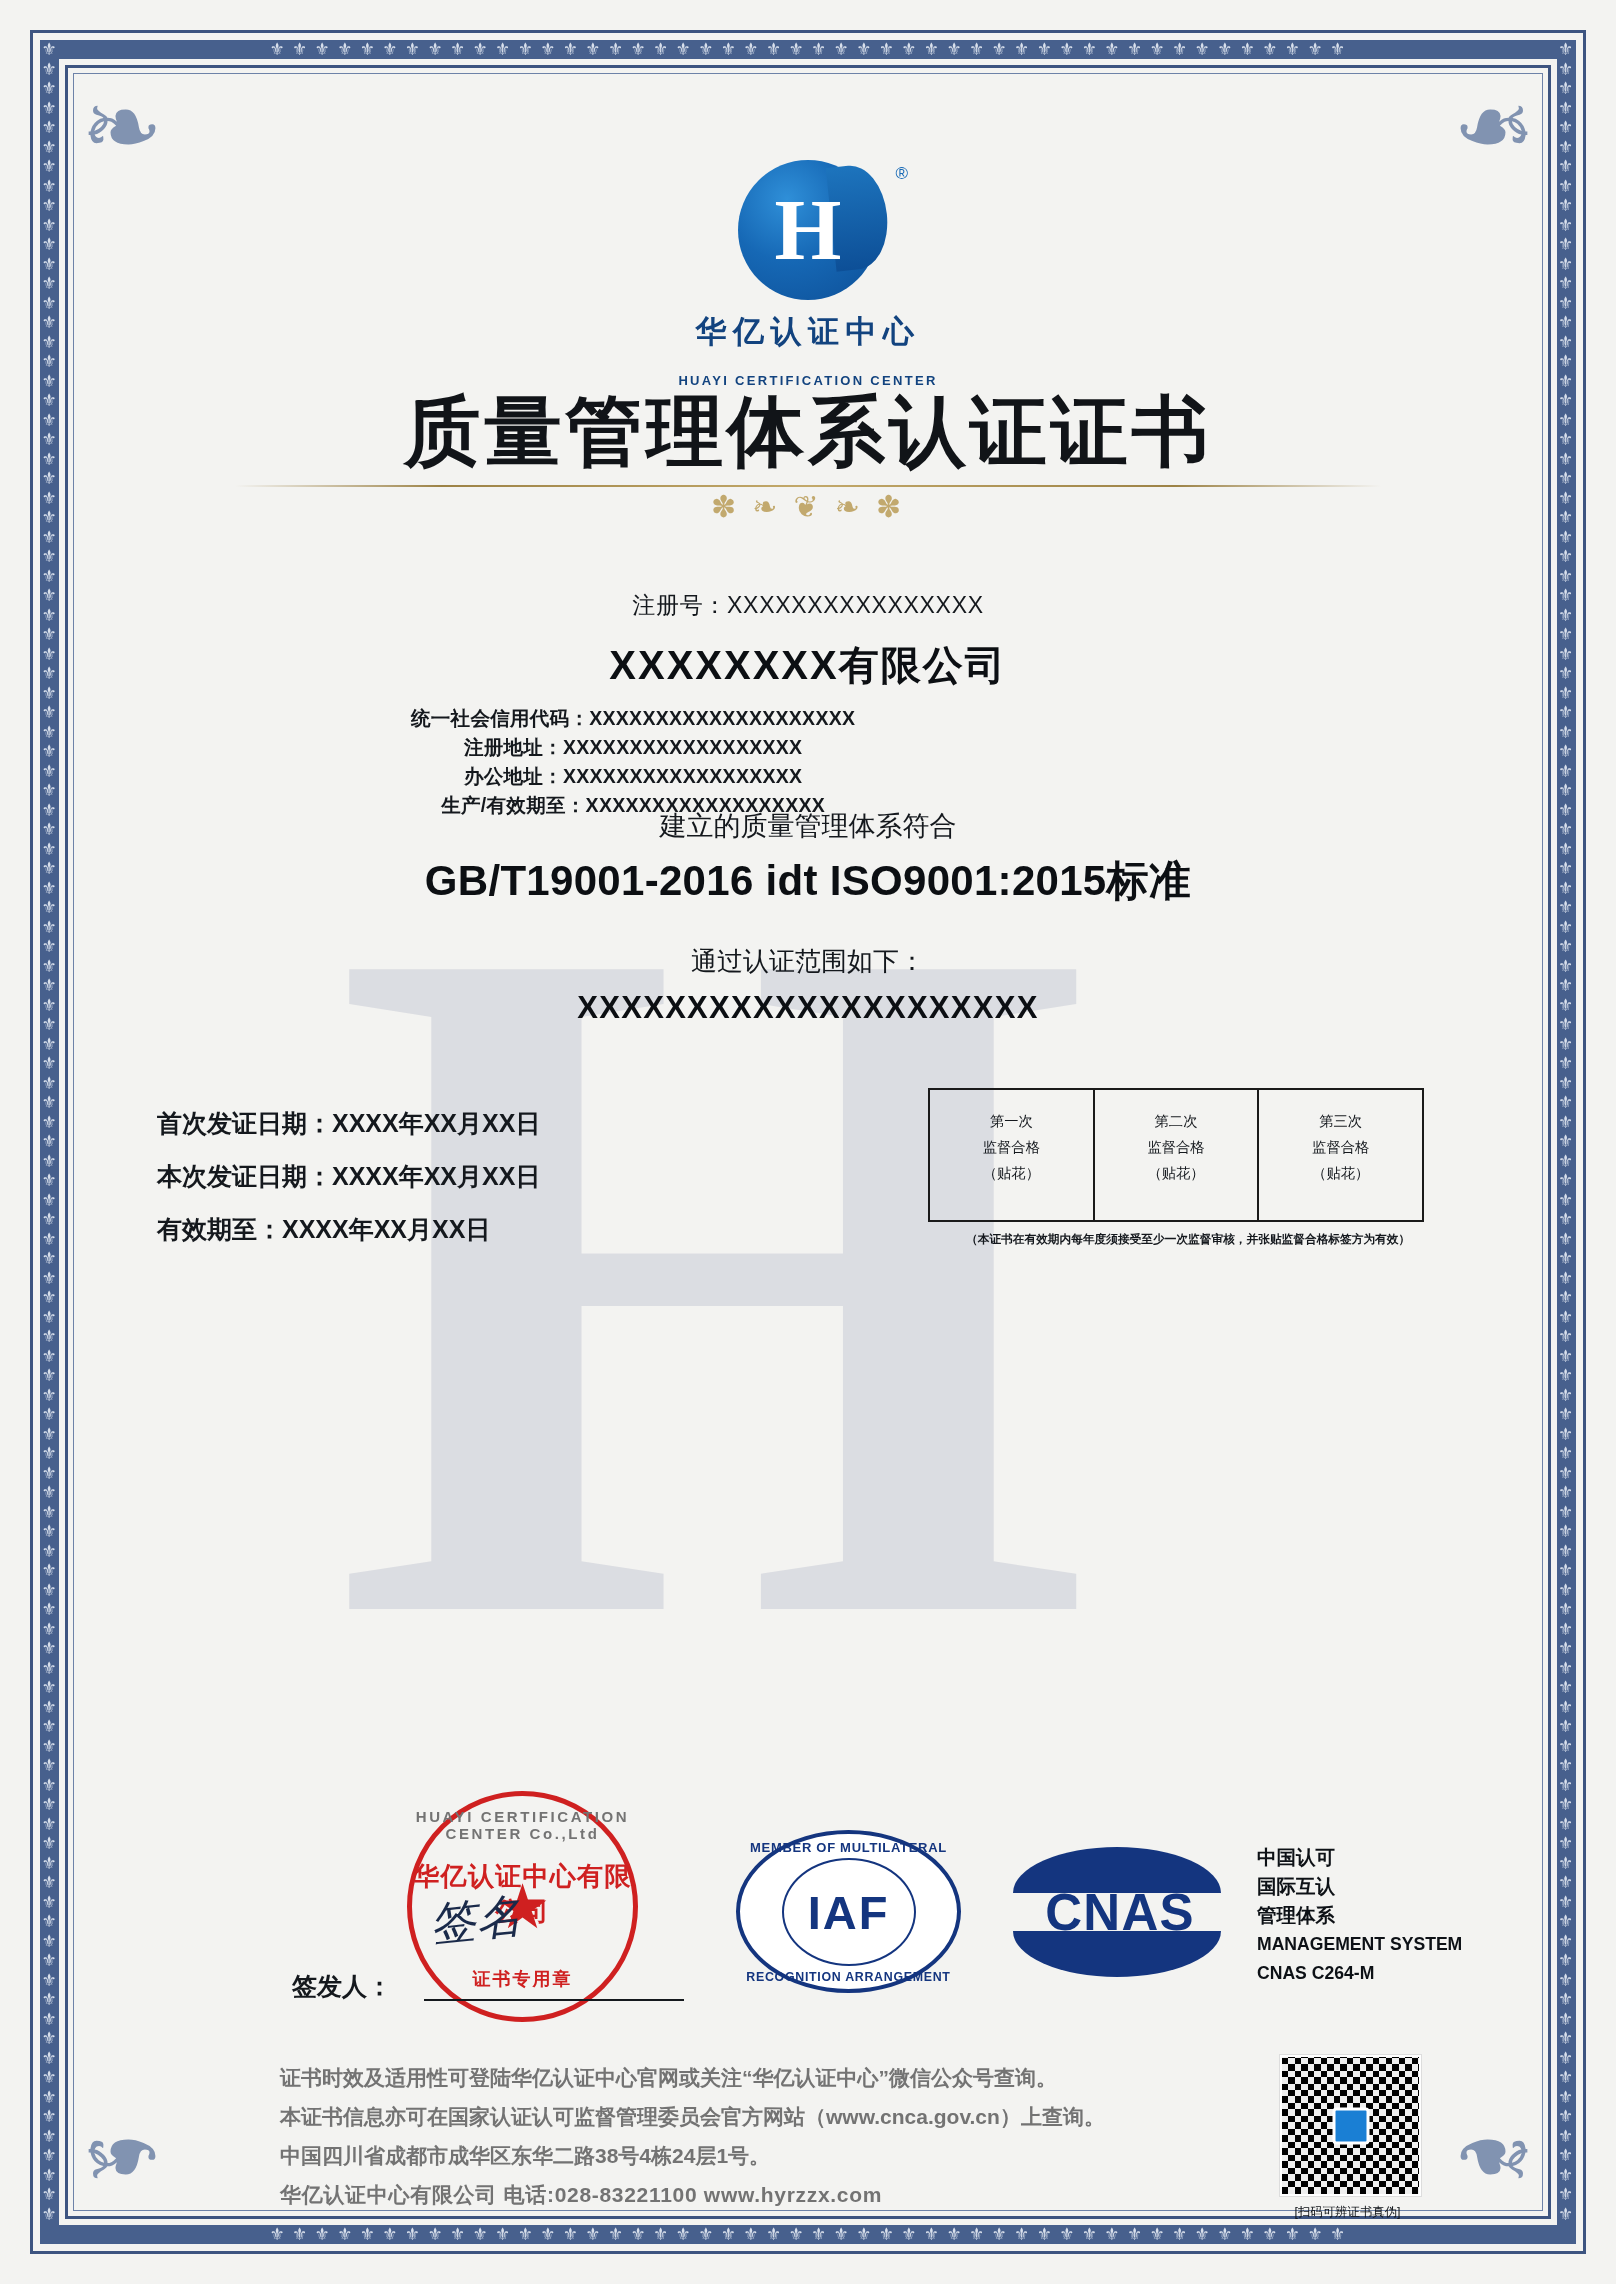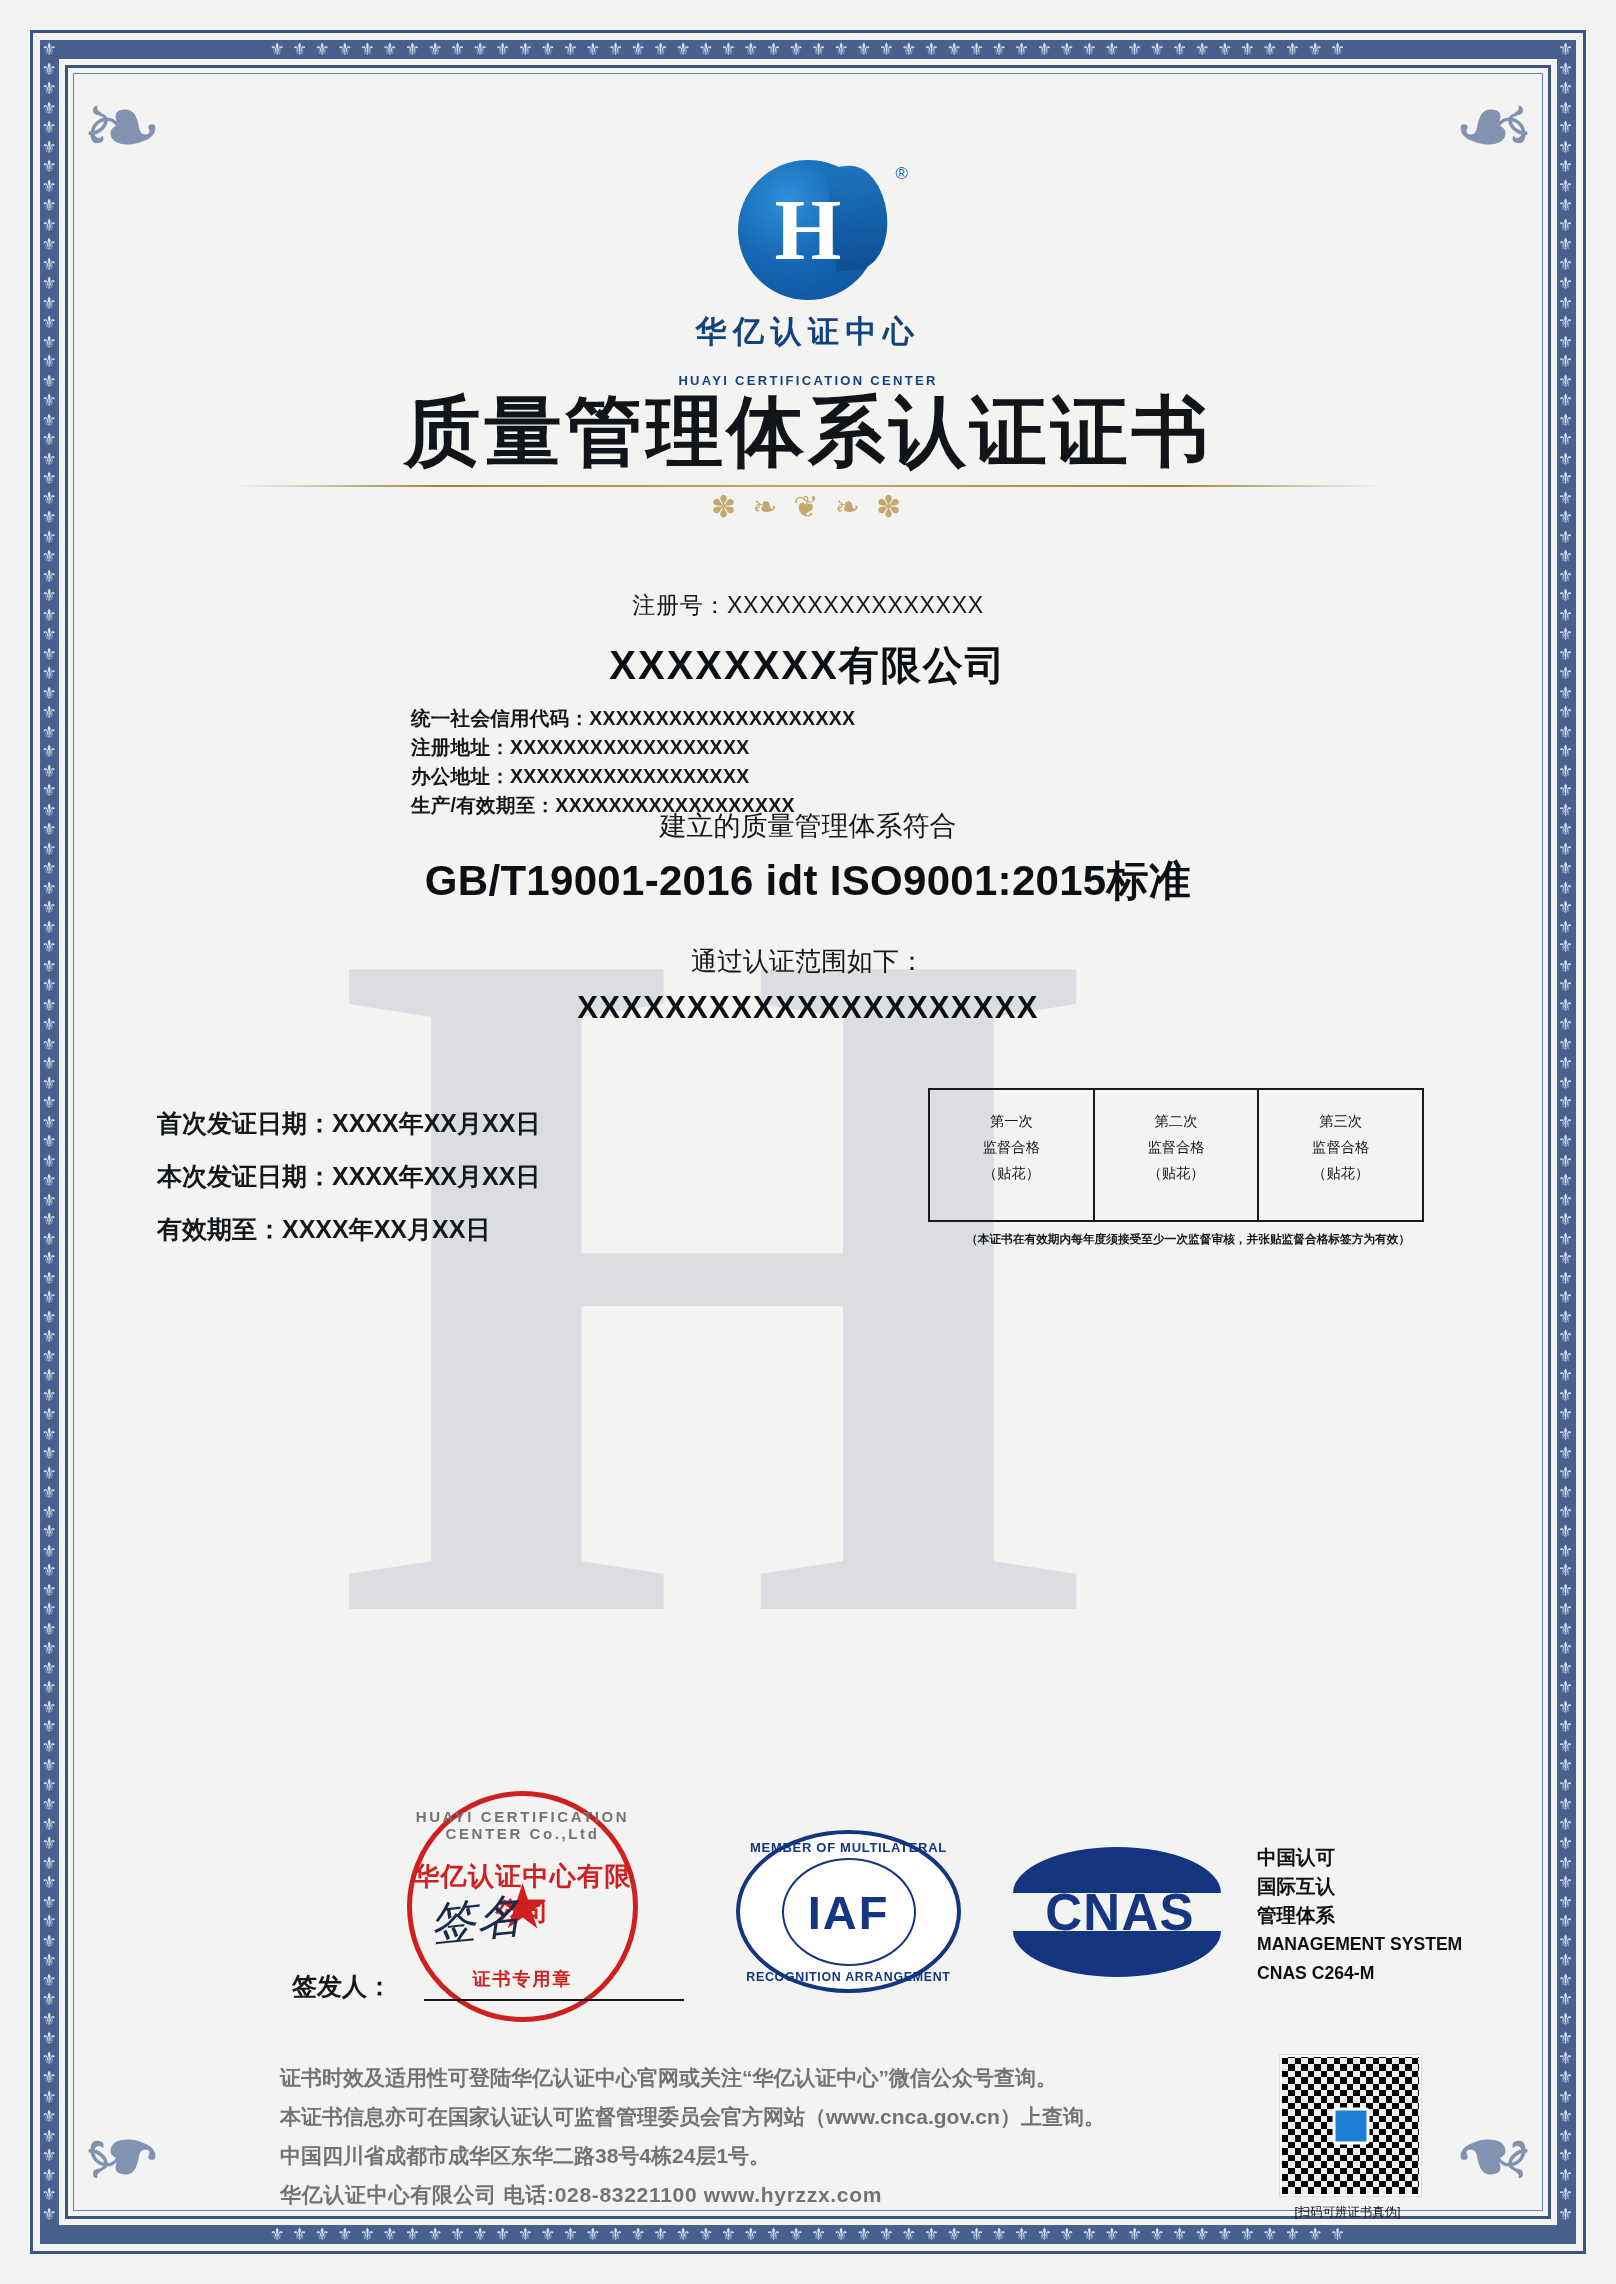--- a/index.html
+++ b/index.html
@@ -210,20 +210,21 @@
   }
   .addr-block {
     position: absolute;
     left: 326px;
     top: 619px;
     font-size: 19.5px;
     line-height: 29px;
     color: #14181d;
     font-weight: bold;
     letter-spacing: 0.3px;
+    text-align: center;
   }
   .addr-block div { white-space: nowrap; }
 
   .conform {
     position: absolute;
     left: 0; right: 0;
     top: 723px;
     text-align: center;
     font-size: 27px;
     color: #14181d;

